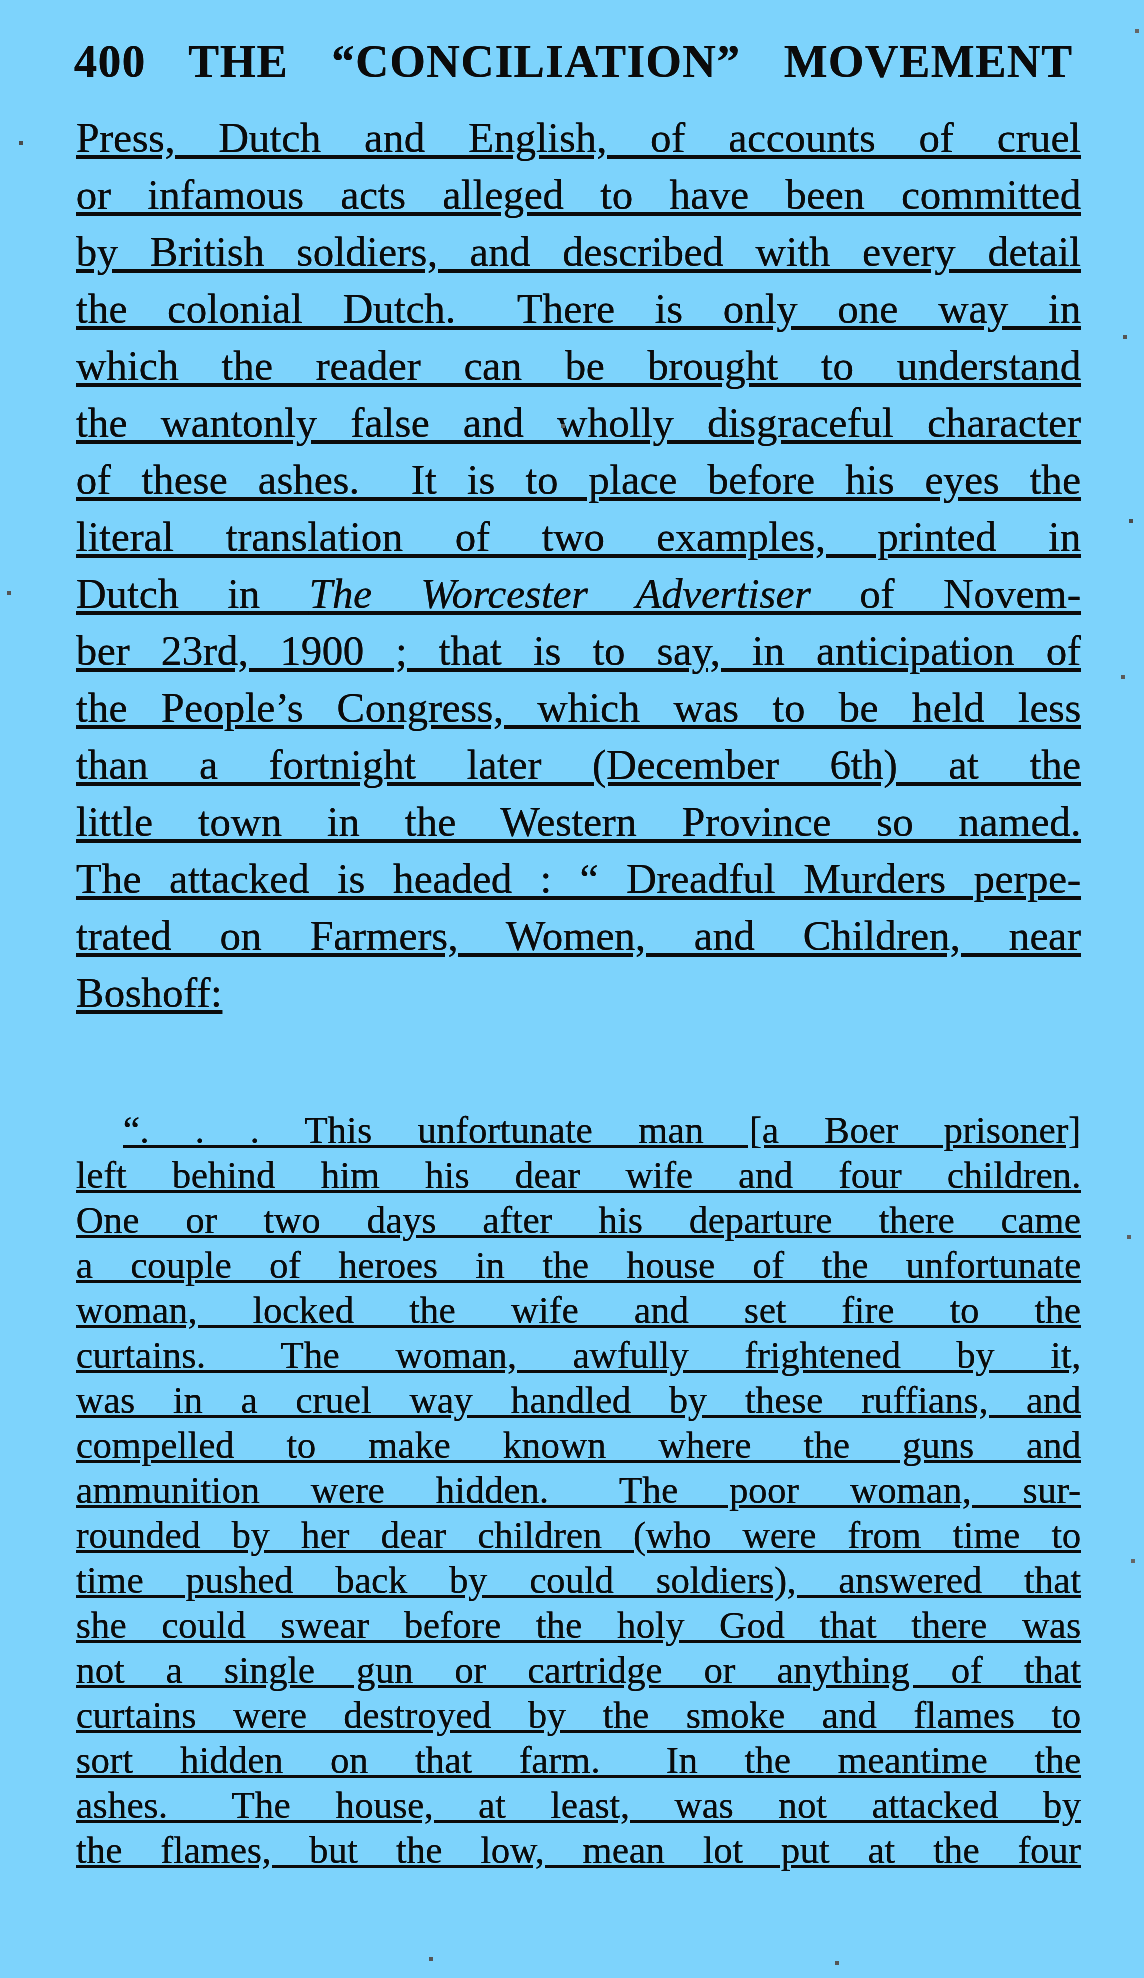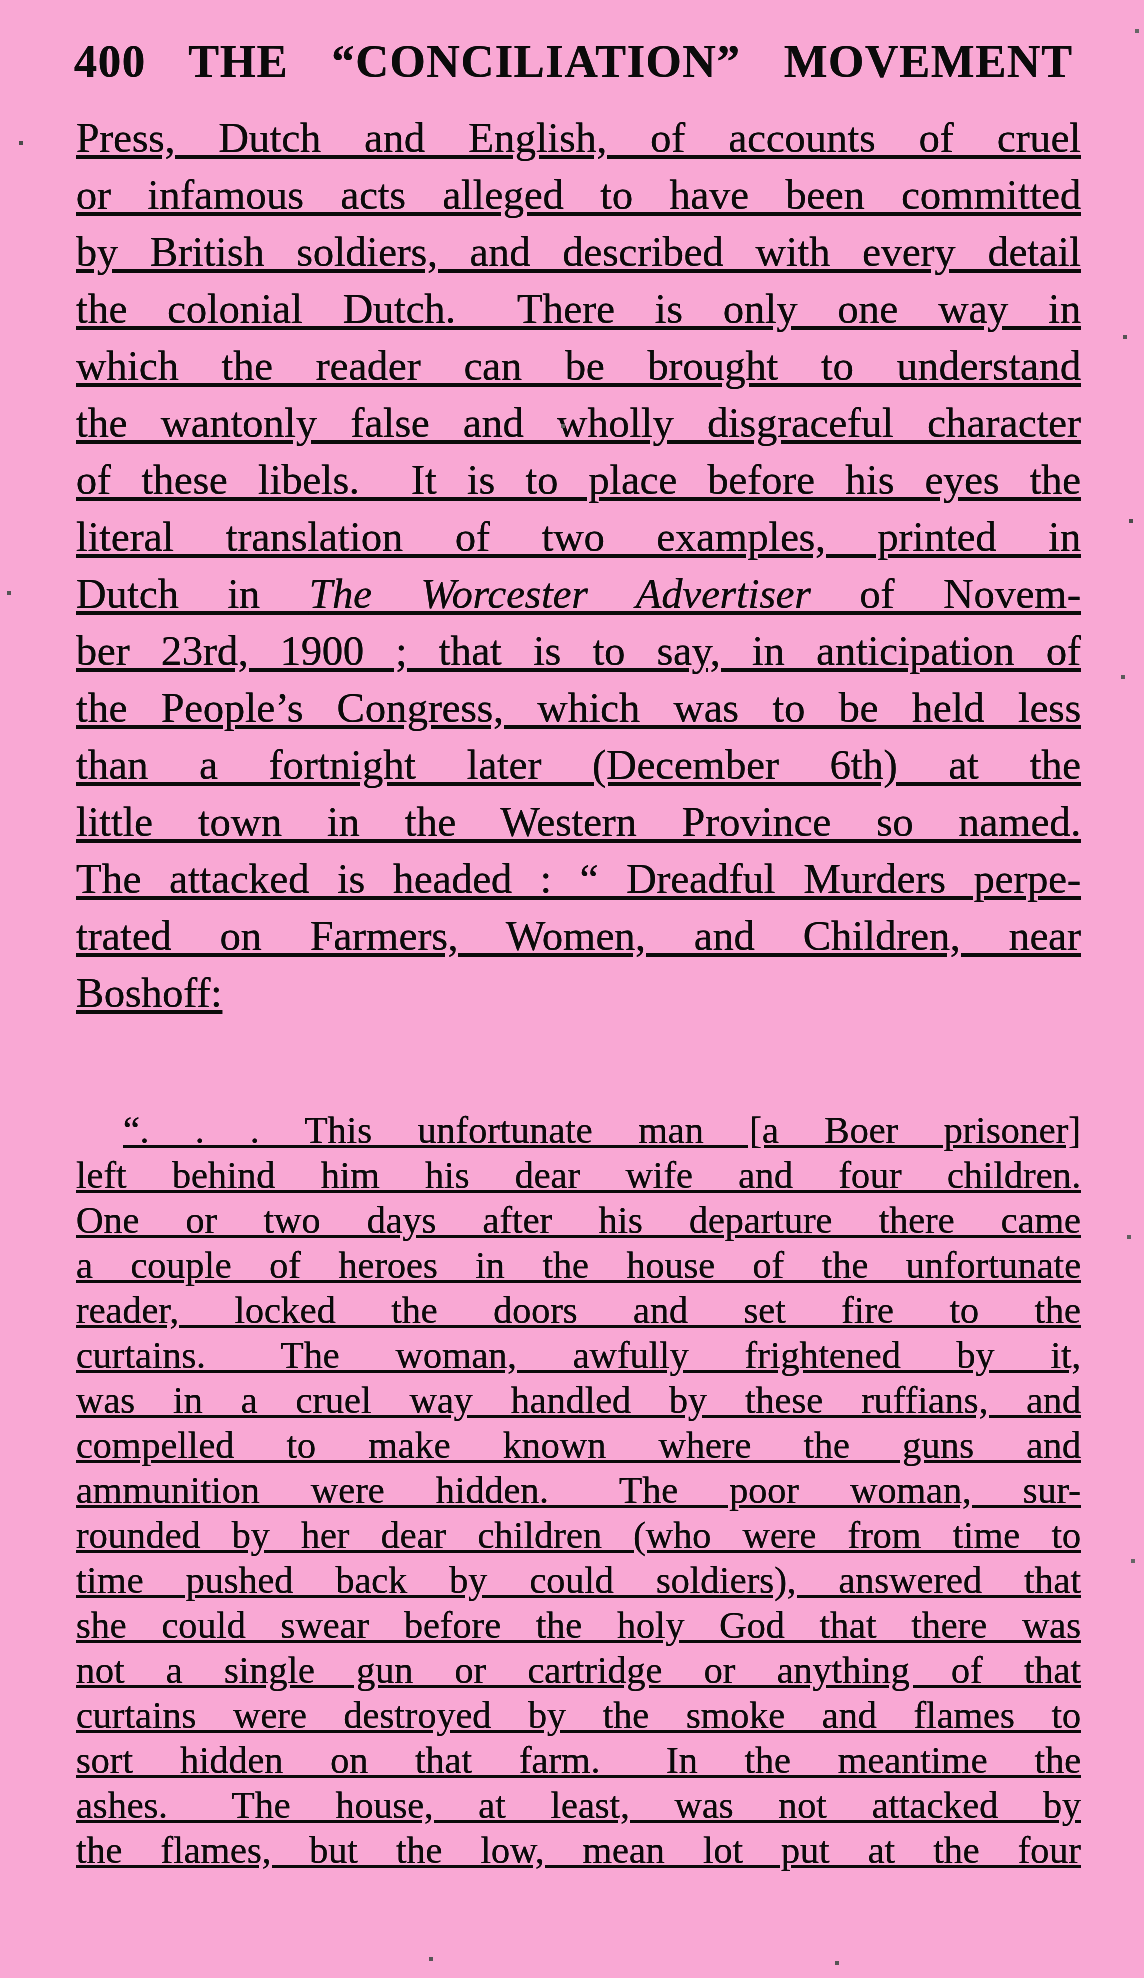--- a/index.html
+++ b/index.html
@@ -4,21 +4,21 @@
 <style>
   html, body {
     margin: 0;
     padding: 0;
     background: #ffffff;
   }
   .page {
     position: relative;
     width: 1144px;
     height: 1978px;
-    background: #f9a8d4;
+    background: #7dd3fc;
     overflow: hidden;
     font-family: "Liberation Serif", "DejaVu Serif", serif;
     color: #0b0b0b;
   }
   
   .running-header {
     position: absolute;
     top: 34px;
     left: 74px;
     width: 999px;
@@ -83,38 +83,38 @@
 
   <div class="running-header"><span>400</span> <span>THE “CONCILIATION” MOVEMENT</span></div>
 
   <div class="para para1">
       <div class="line"><span>Press, Dutch and English, of accounts of cruel</span></div>
       <div class="line"><span>or infamous acts alleged to have been committed</span></div>
       <div class="line"><span>by British soldiers, and described with every detail</span></div>
       <div class="line"><span>the colonial Dutch.  There is only one way in</span></div>
       <div class="line"><span>which the reader can be brought to understand</span></div>
       <div class="line"><span>the wantonly false and wholly disgraceful character</span></div>
-      <div class="line"><span>of these libels.  It is to place before his eyes the</span></div>
+      <div class="line"><span>of these ashes.  It is to place before his eyes the</span></div>
       <div class="line"><span>literal translation of two examples, printed in</span></div>
       <div class="line"><span>Dutch in </span><span class="italic">The Worcester Advertiser</span><span> of Novem-</span></div>
       <div class="line"><span>ber 23rd, 1900 ; that is to say, in anticipation of</span></div>
       <div class="line"><span>the People’s Congress, which was to be held less</span></div>
       <div class="line"><span>than a fortnight later (December 6th) at the</span></div>
       <div class="line"><span>little town in the Western Province so named.</span></div>
       <div class="line"><span>The attacked is headed : “ Dreadful Murders perpe-</span></div>
       <div class="line"><span>trated on Farmers, Women, and Children, near</span></div>
       <div class="line last"><span>Boshoff:</span></div>
     </div>
 
   <div class="para quote">
       <div class="line indent"><span>“. . . This unfortunate man [a Boer prisoner]</span></div>
       <div class="line"><span>left behind him his dear wife and four children.</span></div>
       <div class="line"><span>One or two days after his departure there came</span></div>
       <div class="line"><span>a couple of heroes in the house of the unfortunate</span></div>
-      <div class="line"><span>reader, locked the doors and set fire to the</span></div>
+      <div class="line"><span>woman, locked the wife and set fire to the</span></div>
       <div class="line"><span>curtains.  The woman, awfully frightened by it,</span></div>
       <div class="line"><span>was in a cruel way handled by these ruffians, and</span></div>
       <div class="line"><span>compelled to make known where the guns and</span></div>
       <div class="line"><span>ammunition were hidden.  The poor woman, sur-</span></div>
       <div class="line"><span>rounded by her dear children (who were from time to</span></div>
       <div class="line"><span>time pushed back by could soldiers), answered that</span></div>
       <div class="line"><span>she could swear before the holy God that there was</span></div>
       <div class="line"><span>not a single gun or cartridge or anything of that</span></div>
       <div class="line"><span>curtains were destroyed by the smoke and flames to</span></div>
       <div class="line"><span>sort hidden on that farm.  In the meantime the</span></div>

